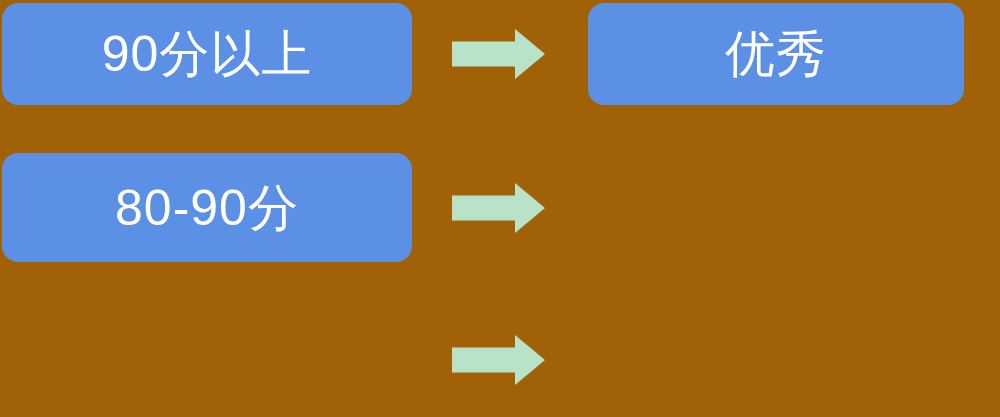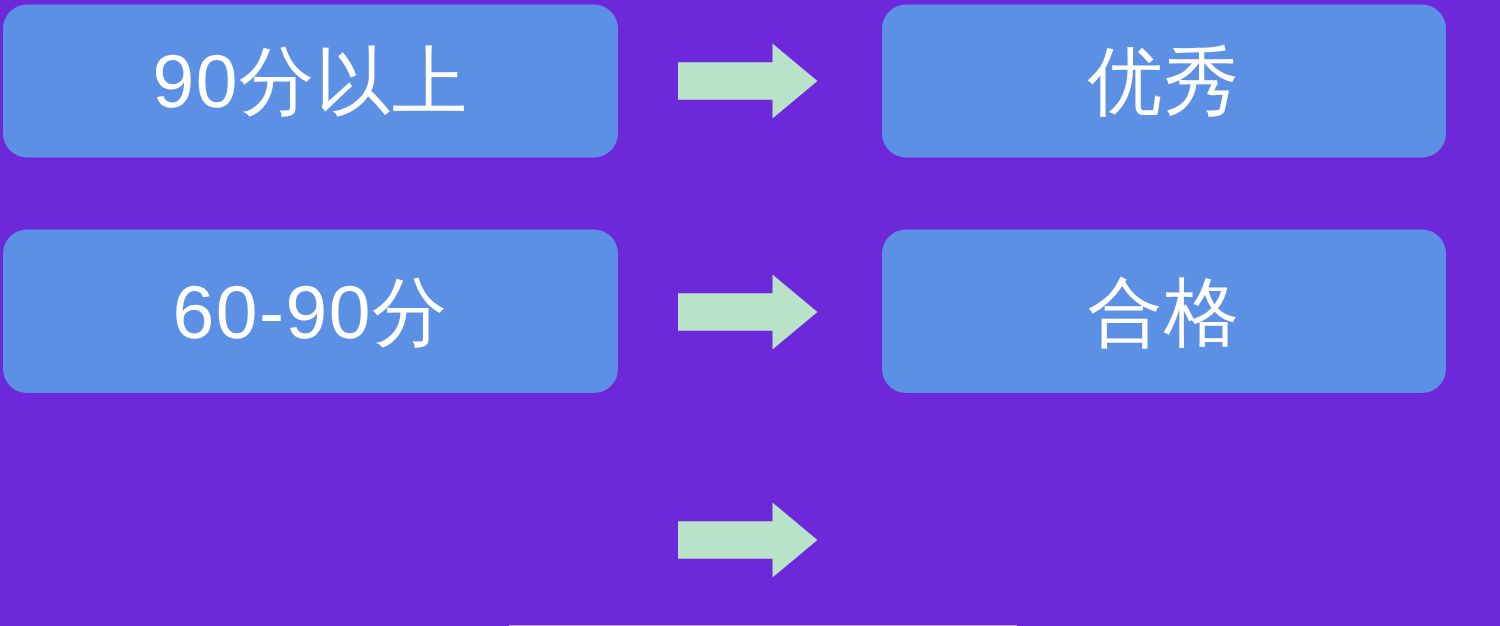--- a/index.html
+++ b/index.html
@@ -5,21 +5,21 @@
   html, body {
     margin: 0;
     padding: 0;
     background: #ffffff;
     font-family: "Liberation Sans", sans-serif;
   }
   .canvas {
     position: relative;
     width: 1000px;
     height: 417px;
-    background: #6d28d9;
+    background: #a16207;
     overflow: hidden;
     text-align: center;
   }
   .row {
     position: absolute;
     left: 0;
     width: 100%;
   }
   .r1 { top: 3px;   height: 102px; }
   .r2 { top: 153px; height: 109px; }
@@ -62,28 +62,25 @@
     <svg class="arrow" viewBox="0 0 93 50">
       <polygon points="0,12.5 63,12.5 63,0 93,25 63,50 63,37.5 0,37.5" fill="#B9E3C9"></polygon>
     </svg>
     <div class="box box-right">
       <span>优秀</span>
     </div>
   </div>
 
   <div class="row r2">
     <div class="box box-left">
-      <span>60-90分</span>
+      <span>80-90分</span>
     </div>
     <svg class="arrow" viewBox="0 0 93 50">
       <polygon points="0,12.5 63,12.5 63,0 93,25 63,50 63,37.5 0,37.5" fill="#B9E3C9"></polygon>
     </svg>
-    <div class="box box-right">
-      <span>合格</span>
-    </div>
   </div>
 
   <div class="row r3">
     <svg class="arrow" viewBox="0 0 93 50">
       <polygon points="0,12.5 63,12.5 63,0 93,25 63,50 63,37.5 0,37.5" fill="#B9E3C9"></polygon>
     </svg>
   </div>
 
 </div>
 

